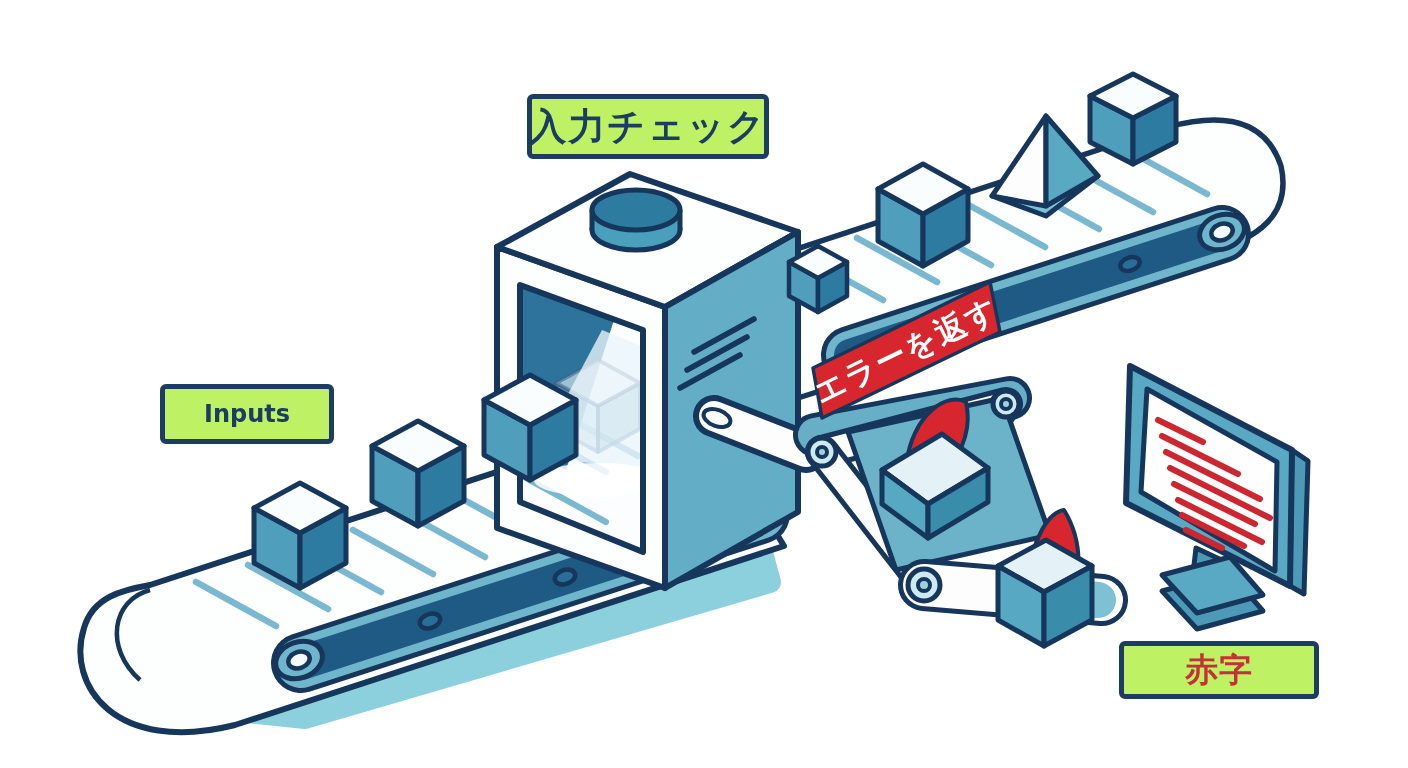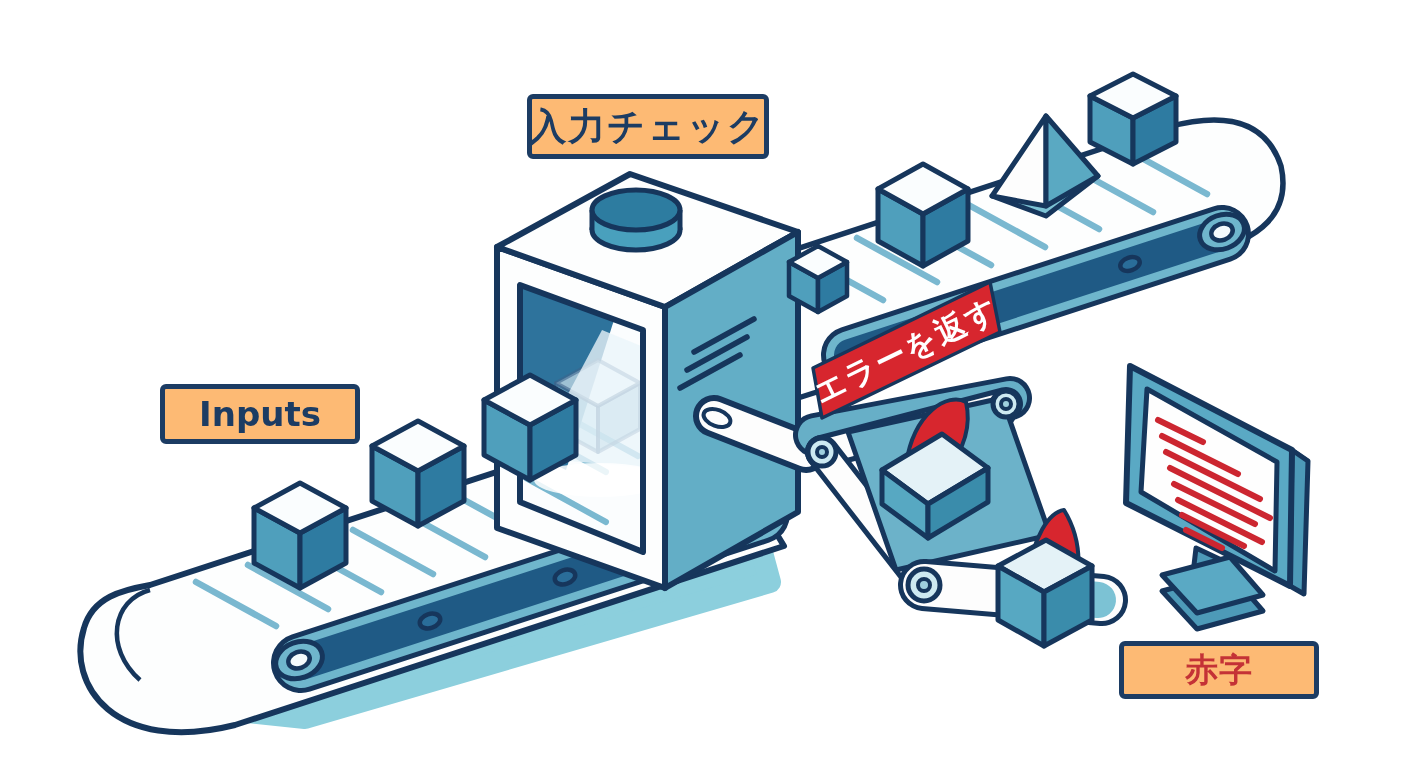--- a/index.html
+++ b/index.html
@@ -4,24 +4,24 @@
 <style>
   html,body{margin:0;padding:0;background:#ffffff;}
   #stage{
     position:relative;width:1408px;height:768px;overflow:hidden;
     background:#ffffff;font-family:"DejaVu Sans", sans-serif;
   }
   #art{position:absolute;left:0;top:0;}
   .o{stroke:#16365c;stroke-linejoin:round;stroke-linecap:round;}
   .label-box{
     position:absolute;display:flex;align-items:center;justify-content:center;
-    background:#fdba74;border:5px solid #1c3c63;border-radius:6px;
+    background:#bef264;border:5px solid #1c3c63;border-radius:6px;
     color:#1c3c63;font-weight:bold;box-sizing:border-box;white-space:nowrap;
   }
-  .label-inputs{left:160px;top:384px;width:200px;height:60px;font-size:34px;}
+  .label-inputs{left:160px;top:384px;width:174px;height:60px;font-size:24px;}
   .label-check{left:527px;top:94px;width:242px;height:65px;font-size:37px;letter-spacing:2px;}
   .label-red{left:1119px;top:641px;width:200px;height:58px;font-size:33px;letter-spacing:1px;}
   .label-red .red-part{color:#c43236;}
   .banner-text{
     font-family:"DejaVu Sans", sans-serif;font-weight:bold;font-size:31px;
     fill:#ffffff;letter-spacing:2px;
   }
 </style>
 </head>
 <body>

